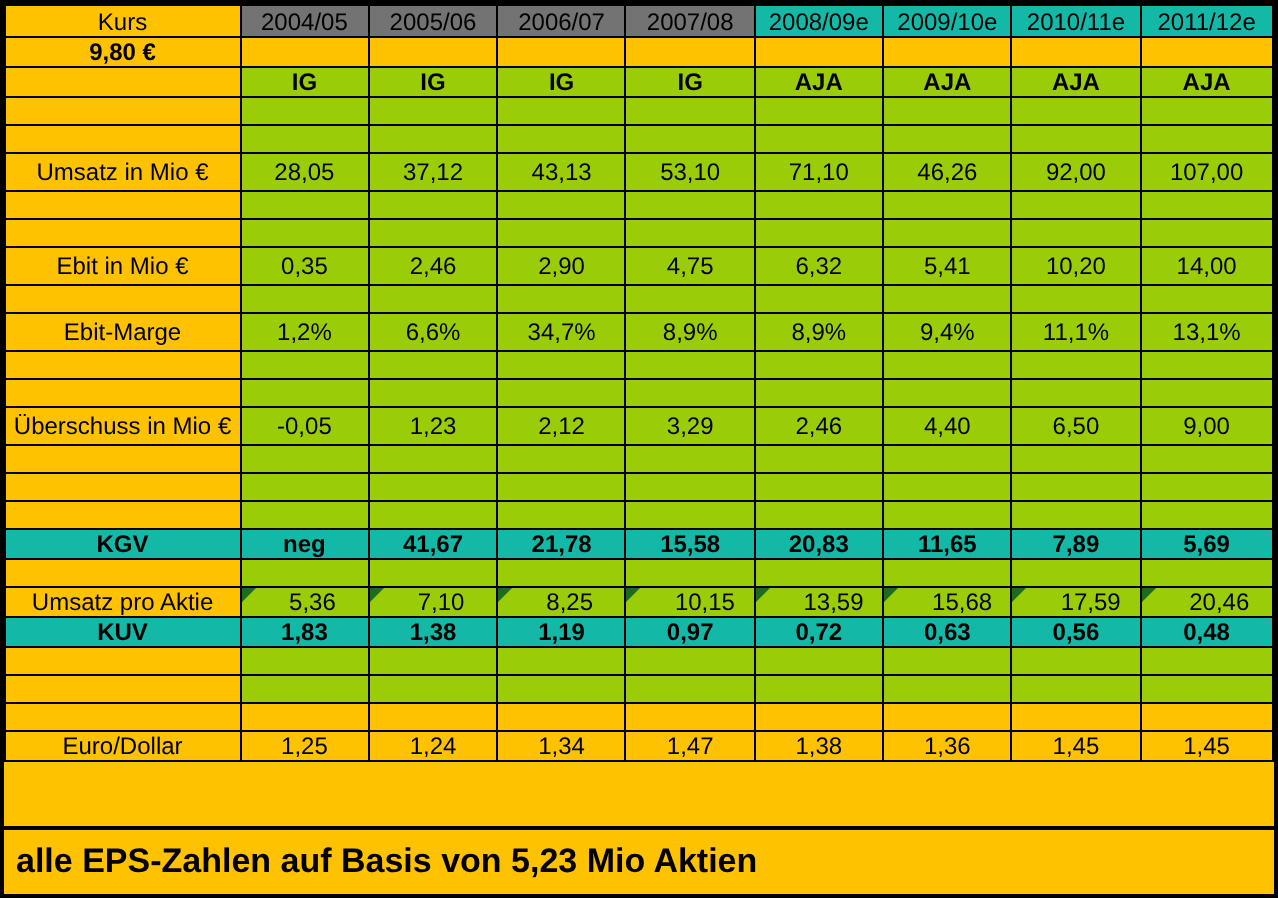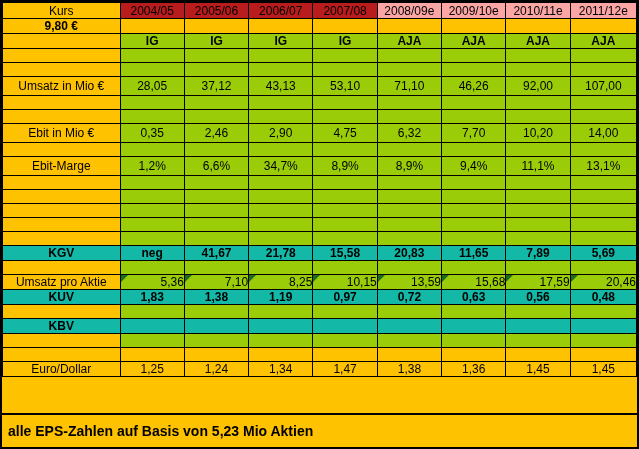--- a/index.html
+++ b/index.html
@@ -40,22 +40,22 @@
   }
   
   col.c-label { width: 117px; }
   col.c-year  { width: 64px; }
   col.c-last  { width: 66px; }
 
   
   .f-gold   { background: #ffc200; }
   .f-green  { background: #9acd08; }
   .f-pale   { background: #14b8a6; font-weight: bold; }
-  .f-cyan   { background: #b91c1c; }
-  .f-olive  { background: #fca5a5; }
+  .f-cyan   { background: #737373; }
+  .f-olive  { background: #14b8a6; }
 
   
   .lbl {
     text-align: center;
     font-size: 12.5px;
   }
   .hdr {
     font-size: 12.5px;
   }
   .val {
@@ -73,21 +73,22 @@
   .h-norm   { height: 18px; }
   .h-small  { height: 14px; }
 
   
   .cellwrap {
     position: relative;
     width: 100%;
     height: 100%;
     display: flex;
     align-items: center;
-    justify-content: flex-end;
+    justify-content: flex-start;
+    padding-left: 24px;
   }
   .note-tri {
     position: absolute;
     top: 0;
     left: 0;
     width: 0;
     height: 0;
     border-top: 7px solid #1d6b1d;
     border-right: 7px solid transparent;
   }
@@ -98,21 +99,21 @@
     left: 0;
     right: 0;
     bottom: 0;
     height: 32px;
     background: #ffc200;
     border-top: 2px solid #000000;
     display: flex;
     align-items: center;
   }
   #footer .txt {
-    font-size: 14px;
+    font-size: 17px;
     font-weight: bold;
     color: #000000;
     padding-left: 6px;
     white-space: nowrap;
   }
 </style>
 </head>
 <body>
 
 <div id="sheet">
@@ -227,21 +228,21 @@
         <td class="f-green h-thin"></td>
       </tr>
 
       <tr>
         <td class="f-gold lbl h-norm">Ebit in Mio €</td>
         <td class="f-green val h-norm">0,35</td>
         <td class="f-green val h-norm">2,46</td>
         <td class="f-green val h-norm">2,90</td>
         <td class="f-green val h-norm">4,75</td>
         <td class="f-green val h-norm">6,32</td>
-        <td class="f-green val h-norm">7,70</td>
+        <td class="f-green val h-norm">5,41</td>
         <td class="f-green val h-norm">10,20</td>
         <td class="f-green val h-norm">14,00</td>
       </tr>
 
       <tr>
         <td class="f-gold h-thin"></td>
         <td class="f-green h-thin"></td>
         <td class="f-green h-thin"></td>
         <td class="f-green h-thin"></td>
         <td class="f-green h-thin"></td>
@@ -280,20 +281,31 @@
         <td class="f-green h-thin"></td>
         <td class="f-green h-thin"></td>
         <td class="f-green h-thin"></td>
         <td class="f-green h-thin"></td>
         <td class="f-green h-thin"></td>
         <td class="f-green h-thin"></td>
         <td class="f-green h-thin"></td>
         <td class="f-green h-thin"></td>
       </tr>
 
+      <tr>
+        <td class="f-gold lbl h-norm">Überschuss in Mio €</td>
+        <td class="f-green val h-norm">-0,05</td>
+        <td class="f-green val h-norm">1,23</td>
+        <td class="f-green val h-norm">2,12</td>
+        <td class="f-green val h-norm">3,29</td>
+        <td class="f-green val h-norm">2,46</td>
+        <td class="f-green val h-norm">4,40</td>
+        <td class="f-green val h-norm">6,50</td>
+        <td class="f-green val h-norm">9,00</td>
+      </tr>
 
       <tr>
         <td class="f-gold h-thin"></td>
         <td class="f-green h-thin"></td>
         <td class="f-green h-thin"></td>
         <td class="f-green h-thin"></td>
         <td class="f-green h-thin"></td>
         <td class="f-green h-thin"></td>
         <td class="f-green h-thin"></td>
         <td class="f-green h-thin"></td>
@@ -419,31 +431,20 @@
         <td class="f-green h-thin"></td>
         <td class="f-green h-thin"></td>
         <td class="f-green h-thin"></td>
         <td class="f-green h-thin"></td>
         <td class="f-green h-thin"></td>
         <td class="f-green h-thin"></td>
         <td class="f-green h-thin"></td>
       </tr>
 
 
-      <tr>
-        <td class="f-pale lbl h-small">KBV</td>
-        <td class="f-pale val h-small"></td>
-        <td class="f-pale val h-small"></td>
-        <td class="f-pale val h-small"></td>
-        <td class="f-pale val h-small"></td>
-        <td class="f-pale val h-small"></td>
-        <td class="f-pale val h-small"></td>
-        <td class="f-pale val h-small"></td>
-        <td class="f-pale val h-small"></td>
-      </tr>
 
       <tr>
         <td class="f-gold h-thin sep-bot"></td>
         <td class="f-green h-thin sep-bot"></td>
         <td class="f-green h-thin sep-bot"></td>
         <td class="f-green h-thin sep-bot"></td>
         <td class="f-green h-thin sep-bot"></td>
         <td class="f-green h-thin sep-bot"></td>
         <td class="f-green h-thin sep-bot"></td>
         <td class="f-green h-thin sep-bot"></td>

